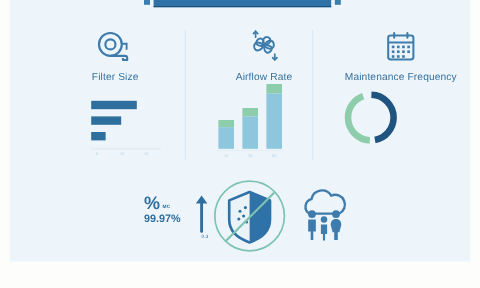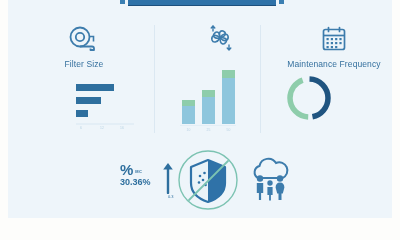--- a/index.html
+++ b/index.html
@@ -12,21 +12,21 @@
     position:absolute;left:8px;top:0px;width:384px;height:218px;
     background:#eef5fa;overflow:hidden;
   }
   
   #topbar{position:absolute;left:112px;top:0px;width:164px;height:6px;}
   #topbar .mainbar{position:absolute;left:8px;top:0;width:148px;height:5px;background:#2f72a8;border-bottom:1px solid #1d4f7c;}
   #topbar .tickl{position:absolute;left:0px;top:0;width:5px;height:4px;background:#3b7fb2;}
   #topbar .tickr{position:absolute;right:0px;top:0;width:5px;height:4px;background:#3b7fb2;}
 
   .col{position:absolute;top:22px;width:128px;text-align:center;}
-  .col.c1{left:12px;} .col.c2{left:148px;} .col.c3{left:262px;text-align:center;}
+  .col.c1{left:24px;} .col.c2{left:148px;} .col.c3{left:262px;text-align:center;}
 
   .icohold{height:34px;display:flex;align-items:center;justify-content:center;}
   .collabel{
     font-size:8.5px;color:#35709e;letter-spacing:.1px;margin-top:3px;
     font-family:"Liberation Sans", sans-serif;
   }
 
   .vdiv{position:absolute;top:25px;width:1px;height:108px;background:#dbe8f2;}
   .vdiv.d1{left:146px;} .vdiv.d2{left:252px;}
 
@@ -107,20 +107,21 @@
           <path d="M17 14 c-5-5 -9-2 -8 2 c1 3 5 3 8-2z"></path>
           <path d="M17 14 c0-7 -4-7 -6-4 c-2 3 2 5 6 4z"></path>
           <path d="M17 14 c7-2 6-6 3-7 c-3-1 -5 3 -3 7z"></path>
           <path d="M17 14 c5 5 9 2 8-2 c-1-3 -5-3 -8 2z"></path>
           <path d="M17 14 c0 7 4 7 6 4 c2-3 -2-5 -6-4z"></path>
         </g>
         <path d="M10 7 v-5 M10 2 l-1.8 2 M10 2 l1.8 2" fill="none" stroke="#3d7cac" stroke-width="1.4" stroke-linecap="round"></path>
         <path d="M26 21 v5 M26 26 l-1.8-2 M26 26 l1.8-2" fill="none" stroke="#3d7cac" stroke-width="1.4" stroke-linecap="round"></path>
       </svg>
     </div>
+    <div class="collabel">Airflow Rate</div>
   </div>
 
   <div id="vbars">
     <div class="vwrap v1" style="height:24px">
       <div class="vb-top" style="height:6px"></div>
       <div class="vb-body" style="height:18px"></div>
     </div>
     <div class="vwrap v2" style="height:34px">
       <div class="vb-top" style="height:7px"></div>
       <div class="vb-body" style="height:27px"></div>
@@ -164,21 +165,21 @@
       <circle cx="25" cy="25" r="19" fill="none" stroke="#1f5480" stroke-width="5.5" stroke-dasharray="56 63.4" stroke-dashoffset="29.9"></circle>
       <circle cx="25" cy="25" r="19" fill="none" stroke="#8ecdab" stroke-width="5.5" stroke-dasharray="52 67.4" stroke-dashoffset="-30.5"></circle>
     </svg>
   </div>
 
   <div id="pct">
     <div class="pctrow">
       <span class="pcsign">%</span>
       <span class="pcsup">MC</span>
     </div>
-    <div class="pcval">30.36%</div>
+    <div class="pcval">99.97%</div>
   </div>
 
   <div id="arrowbox">
     <svg width="18" height="34" viewBox="0 0 18 34">
       <path d="M6 33 V6" stroke="#2e6f9e" stroke-width="2.4" stroke-linecap="round" fill="none"></path>
       <path d="M6 3 L1.2 9.5 H10.8 Z" fill="#2e6f9e"></path>
     </svg>
     <span class="amicro">0.3</span>
   </div>
 

